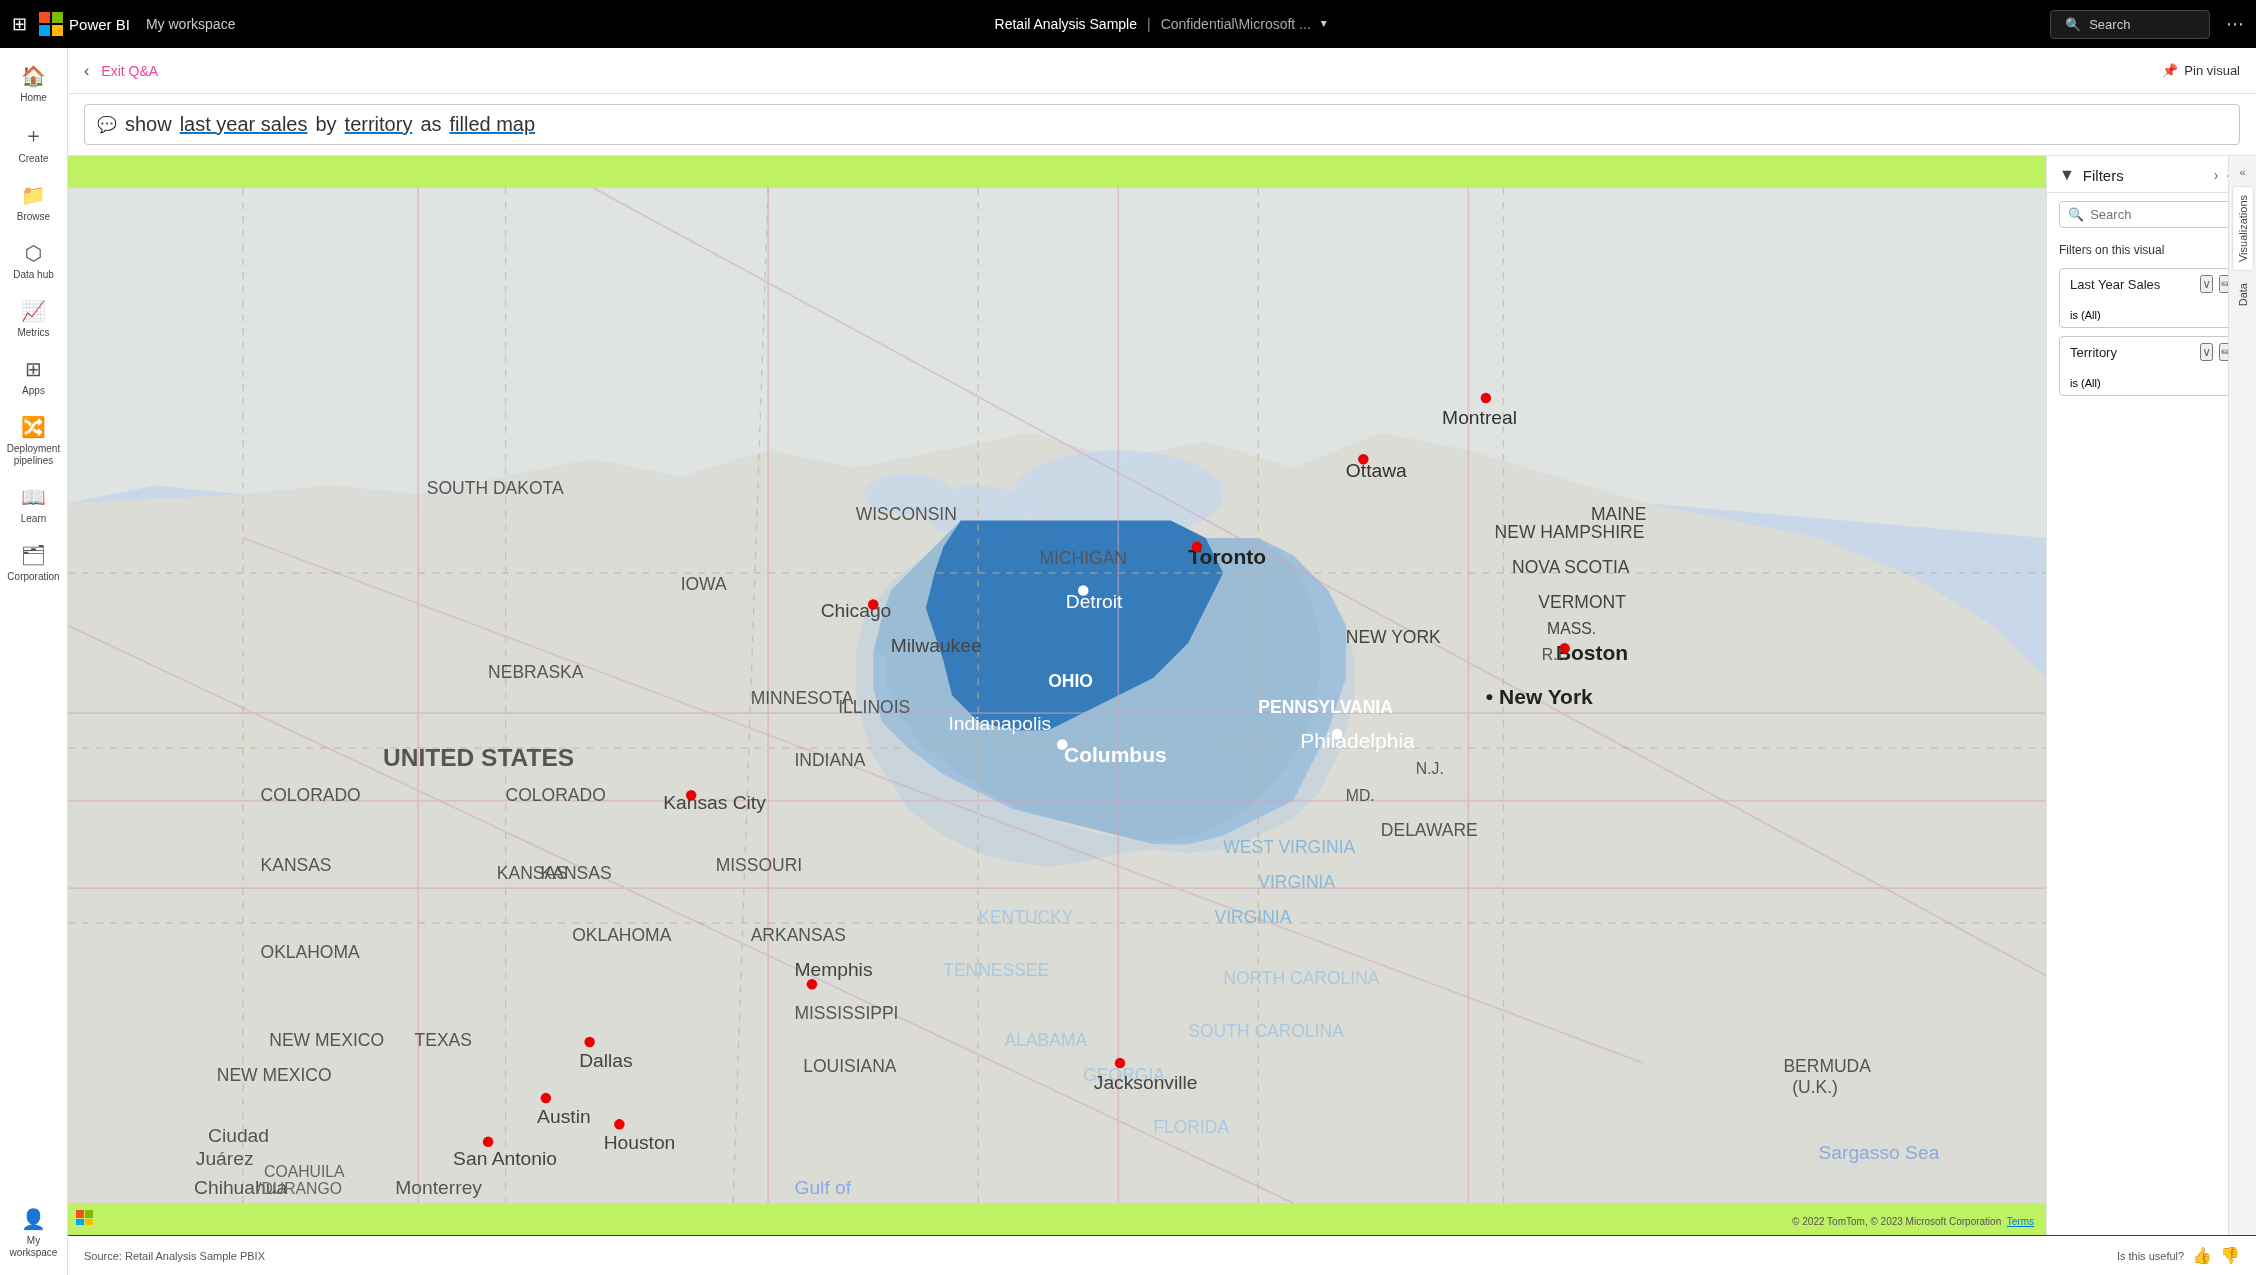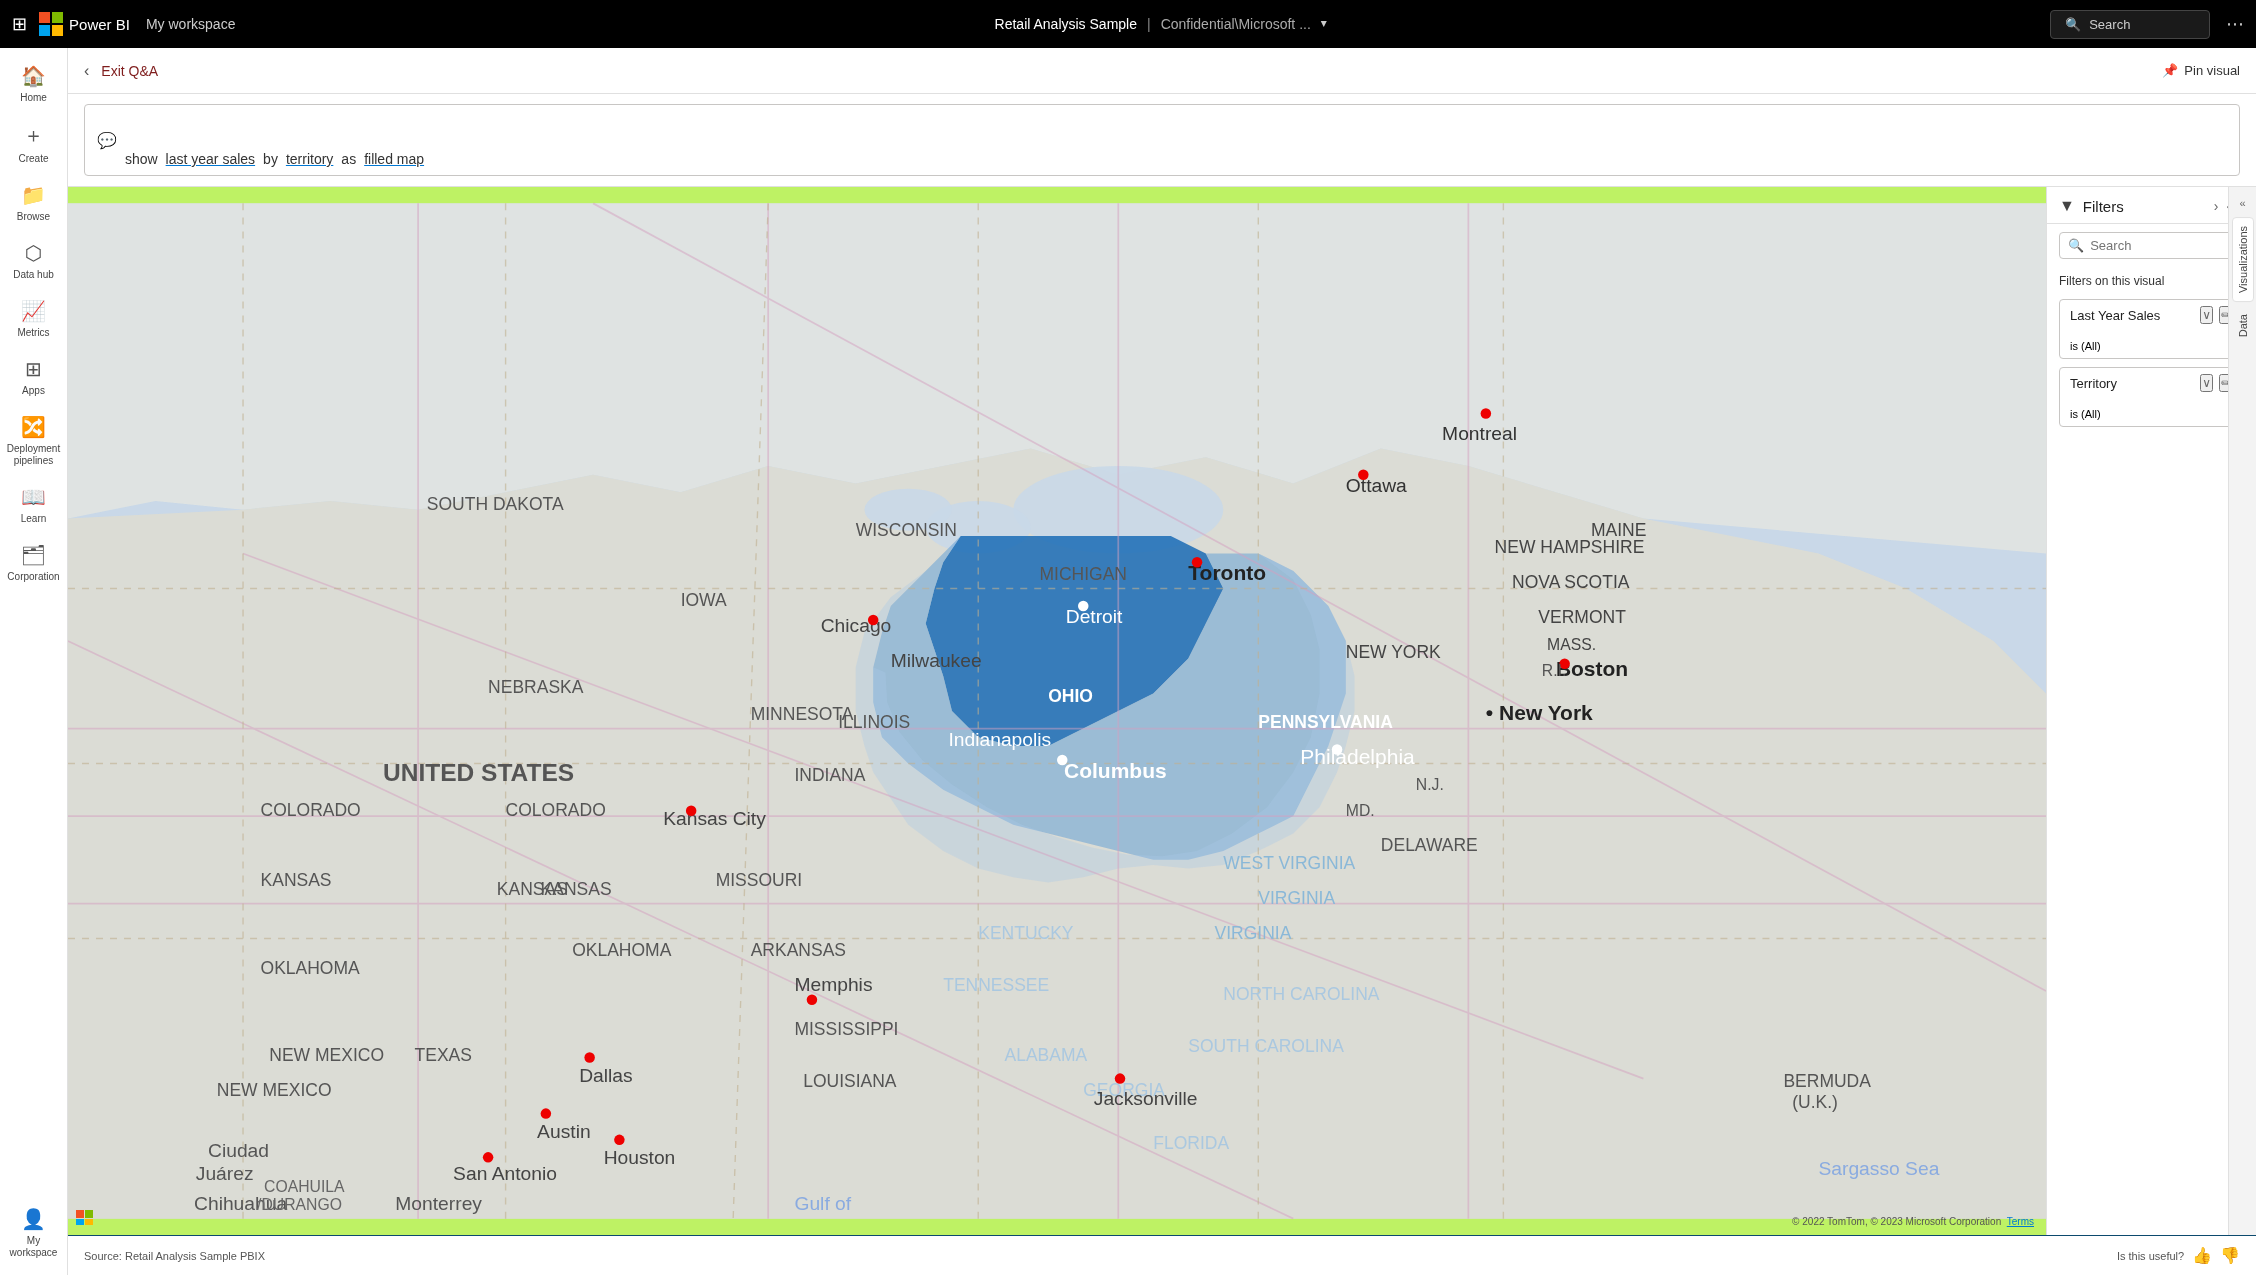--- a/index.html
+++ b/index.html
@@ -75,21 +75,21 @@
       height: 46px;
       background: #fff;
       border-bottom: 1px solid #e0e0e0;
       display: flex;
       align-items: center;
       padding: 0 16px;
       gap: 12px;
       flex-shrink: 0;
     }
     .back-btn { background: none; border: none; cursor: pointer; color: #555; font-size: 16px; display: flex; align-items: center; }
-    .exit-qa-label { font-size: 14px; color: #7f1d1d; }
+    .exit-qa-label { font-size: 14px; color: #ec4899; }
     .pin-visual-btn {
       margin-left: auto;
       background: none;
       border: none;
       cursor: pointer;
       font-size: 13px;
       color: #333;
       display: flex;
       align-items: center;
       gap: 6px;
@@ -107,21 +107,21 @@
       border: 1px solid #c8c6c4;
       border-radius: 4px;
       padding: 8px 12px;
       font-size: 14px;
       color: #333;
       display: flex;
       align-items: center;
       gap: 8px;
       background: #fff;
     }
-    .qa-text { font-size: 14px; margin-top: 38px; }
+    .qa-text { font-size: 20px; }
     .qa-underline { text-decoration: underline; text-decoration-color: #0078d4; }
 
     
     .map-filters-area { display: flex; flex: 1; overflow: hidden; }
 
     
     .map-container {
       flex: 1;
       position: relative;
       overflow: hidden;

